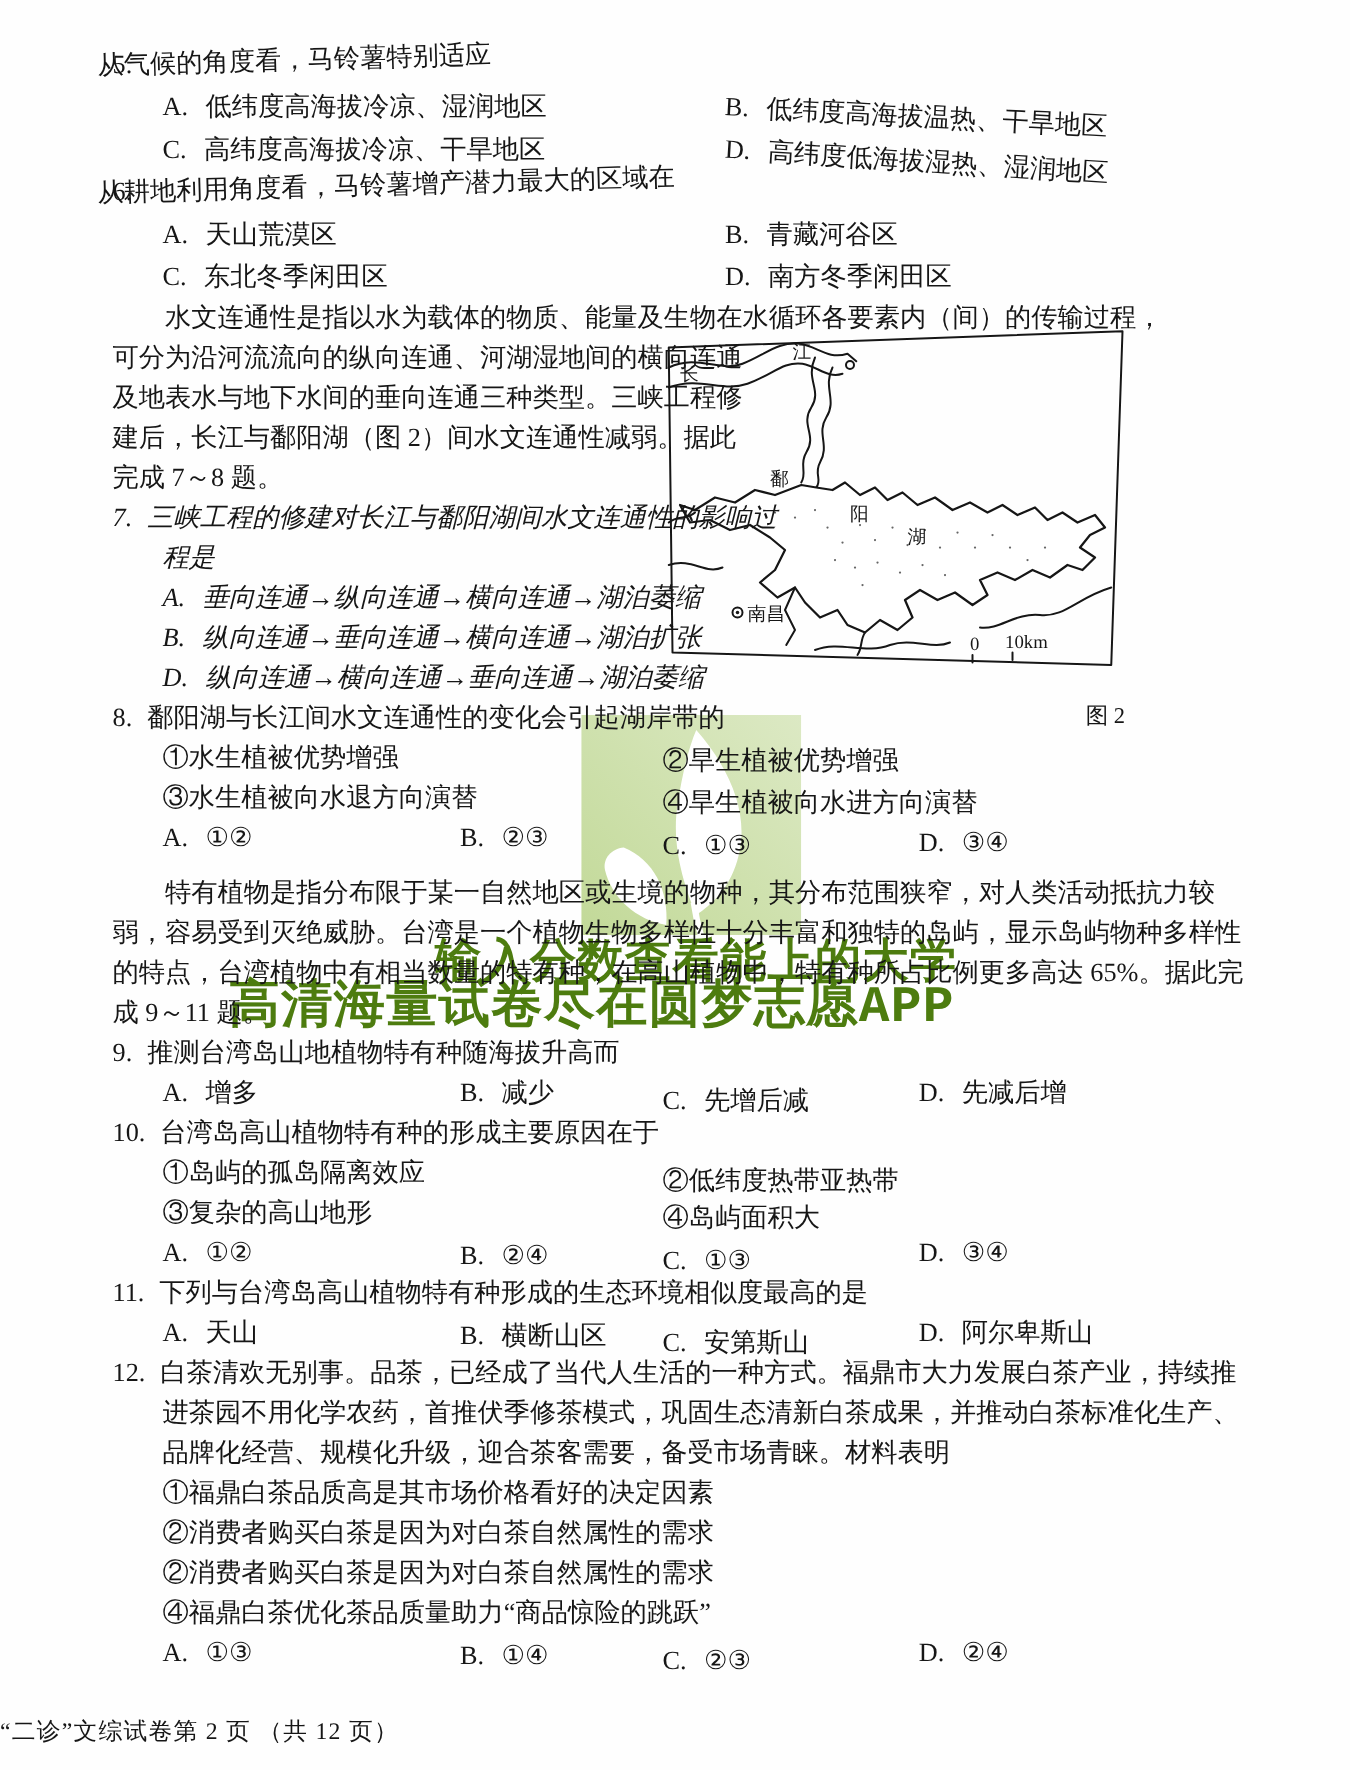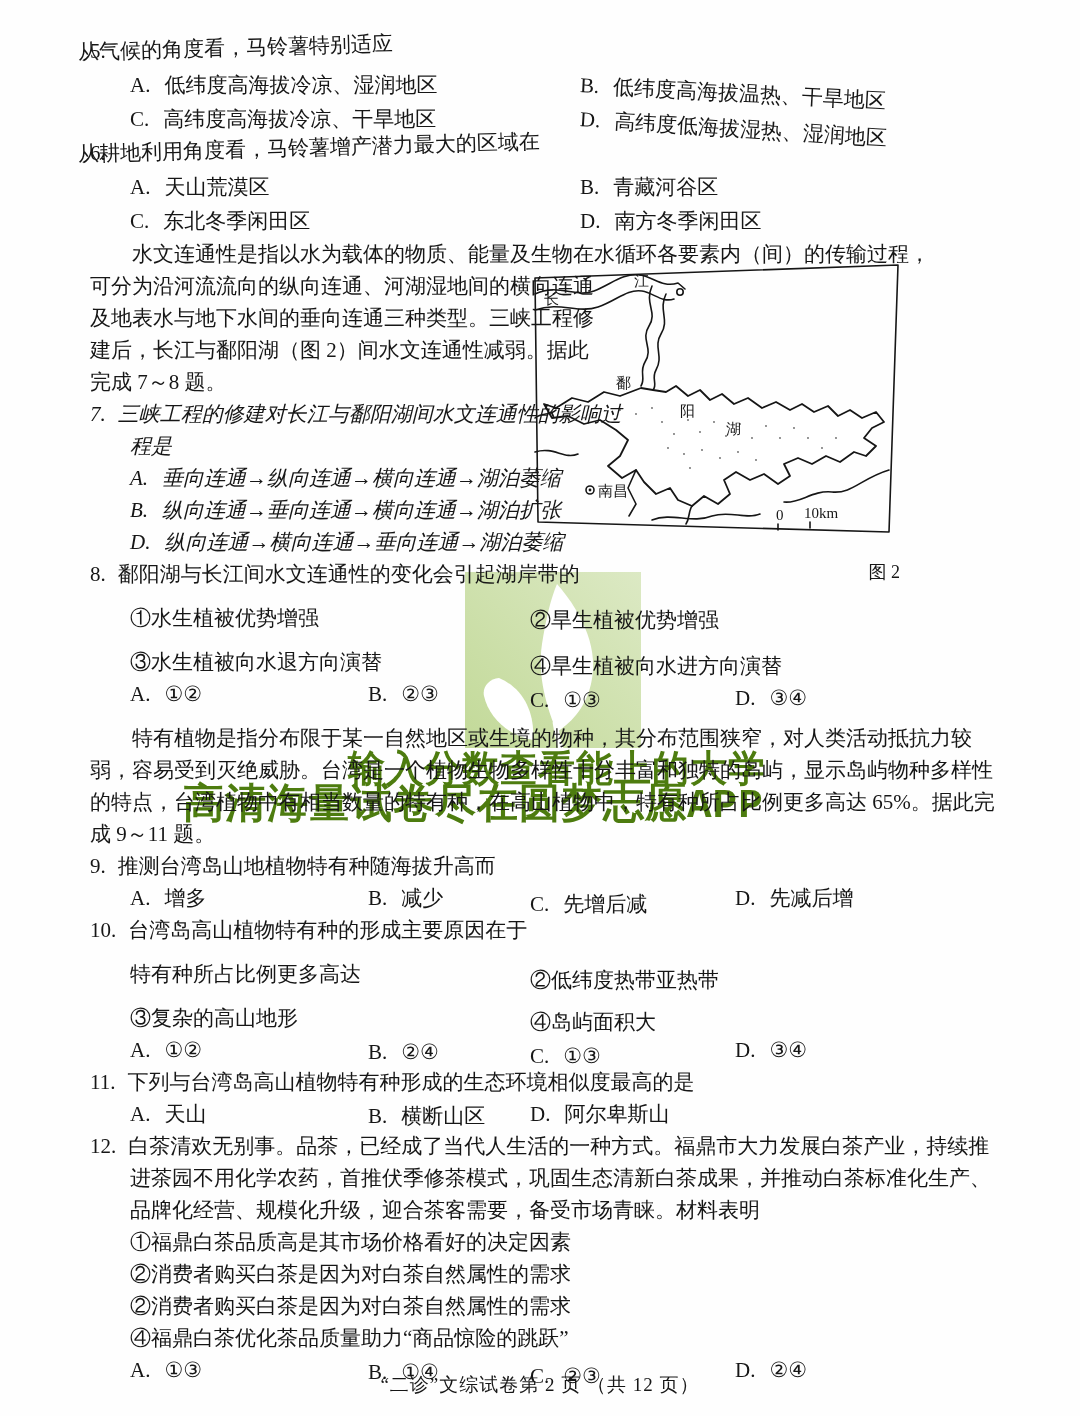--- a/index.html
+++ b/index.html
@@ -16,21 +16,21 @@
            font-size:21px;line-height:32px;}
   .row{line-height:32px;}
   .row34{line-height:34px;}
   .qnum{margin-right:12px;}
   .hang{padding-left:40px;text-indent:-40px;margin:0;}
   .stem{margin:0;}
   .lab{margin-right:14px;}
   .opt{display:inline-block;}
   .opt2{display:grid;grid-template-columns:450px auto;padding-left:40px;}
   .opt4{display:grid;grid-template-columns:238px 162px 205px auto;padding-left:40px;}
-  .items2{display:grid;grid-template-columns:400px auto;padding-left:40px;margin-top:12px;}
+  .items2{display:grid;grid-template-columns:400px auto;padding-left:40px;}
   .itemline{padding-left:40px;}
   .optline{padding-left:40px;}
   .indent{text-indent:2em;margin:0;}
   .p1rest{width:516px;margin:0;}
   .q7wrap{width:545px;font-style:italic;}
   .q12stem{width:872px;}
   .pass2{margin-top:12px;}
   
   .r1{transform:rotate(3deg);transform-origin:left center;}
   .r2{transform:rotate(3.6deg);transform-origin:left center;}
@@ -40,21 +40,21 @@
   .d6{transform:translateY(6px);}
   .d8{transform:translateY(8px);}
   
   .figure{position:absolute;left:532px;top:262px;width:380px;z-index:1;}
   .figure svg{display:block;}
   .figcap{width:368px;text-align:right;font-size:18px;margin-top:2px;}
   .mapline{fill:none;stroke:#161616;stroke-width:1.6;stroke-linejoin:round;stroke-linecap:round;}
   .maplake{fill:#ffffff;stroke:#161616;stroke-width:1.8;stroke-linejoin:round;}
   .maptxt{font-size:15px;fill:#161616;font-family:"Liberation Serif","DejaVu Serif",serif;}
   
-  .footer{position:absolute;left:0;top:1372px;width:100%;text-align:center;
+  .footer{position:absolute;left:0;top:1372px;width:100%;text-align:left;
           font-size:19px;letter-spacing:1px;z-index:1;}
 </style>
 </head>
 <body>
 
 <div class="page">
 
   <div class="wm-square">
     <svg width="176" height="176" viewBox="0 0 176 176">
       <defs>
@@ -190,38 +190,39 @@
     <p class="stem hang row"><span class="qnum">9.</span><span>推测台湾岛山地植物特有种随海拔升高而</span></p>
     <div class="row opt4">
       <span class="opt"><span class="lab">A.</span><span>增多</span></span>
       <span class="opt"><span class="lab">B.</span><span>减少</span></span>
       <span class="opt d6"><span class="lab">C.</span><span>先增后减</span></span>
       <span class="opt"><span class="lab">D.</span><span>先减后增</span></span>
     </div>
 
     <p class="stem hang row"><span class="qnum">10.</span><span>台湾岛高山植物特有种的形成主要原因在于</span></p>
     <div class="row items2">
-      <span>特有种所占比例更多高达</span>
+      <span>①岛屿的孤岛隔离效应</span>
       <span class="opt d6">②低纬度热带亚热带</span>
     </div>
     <div class="row items2">
       <span>③复杂的高山地形</span>
       <span class="opt d4">④岛屿面积大</span>
     </div>
     <div class="row opt4">
       <span class="opt"><span class="lab">A.</span><span>①②</span></span>
       <span class="opt d2"><span class="lab">B.</span><span>②④</span></span>
       <span class="opt d6"><span class="lab">C.</span><span>①③</span></span>
       <span class="opt"><span class="lab">D.</span><span>③④</span></span>
     </div>
 
     <p class="stem hang row"><span class="qnum">11.</span><span>下列与台湾岛高山植物特有种形成的生态环境相似度最高的是</span></p>
     <div class="row opt4">
       <span class="opt"><span class="lab">A.</span><span>天山</span></span>
       <span class="opt d2"><span class="lab">B.</span><span>横断山区</span></span>
+      <span class="opt d8"><span class="lab">C.</span><span>安第斯山</span></span>
       <span class="opt"><span class="lab">D.</span><span>阿尔卑斯山</span></span>
     </div>
 
     <p class="stem hang row q12stem"><span class="qnum">12.</span><span>白茶清欢无别事。品茶，已经成了当代人生活的一种方式。福鼎市大力发展白茶产业，持续推进茶园不用化学农药，首推伏季修茶模式，巩固生态清新白茶成果，并推动白茶标准化生产、品牌化经营、规模化升级，迎合茶客需要，备受市场青睐。材料表明</span></p>
     <div class="row itemline">①福鼎白茶品质高是其市场价格看好的决定因素</div>
     <div class="row itemline">②消费者购买白茶是因为对白茶自然属性的需求</div>
     <div class="row itemline">②消费者购买白茶是因为对白茶自然属性的需求</div>
     <div class="row itemline">④福鼎白茶优化茶品质量助力“商品惊险的跳跃”</div>
     <div class="row opt4">
       <span class="opt"><span class="lab">A.</span><span>①③</span></span>

